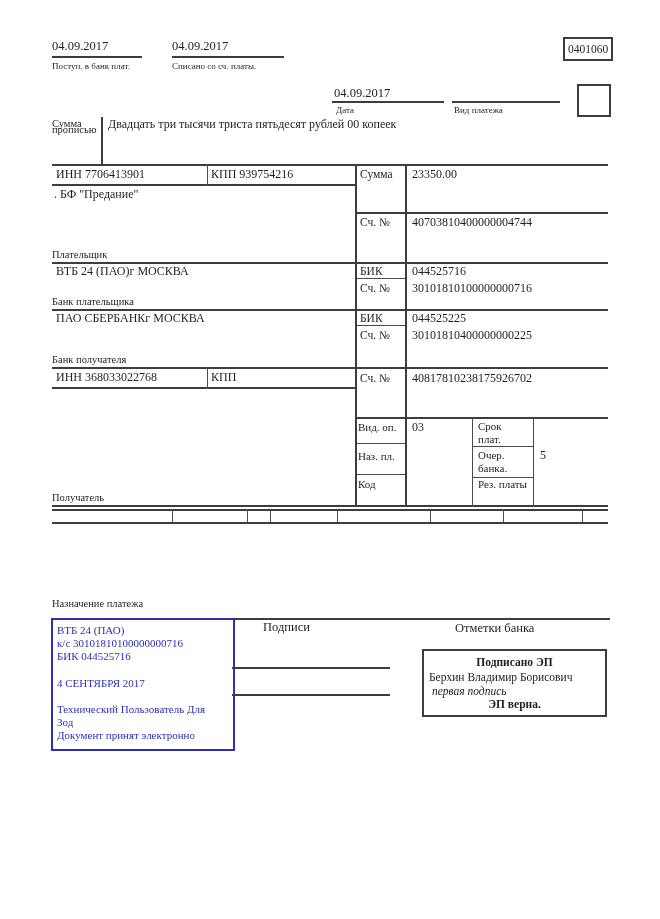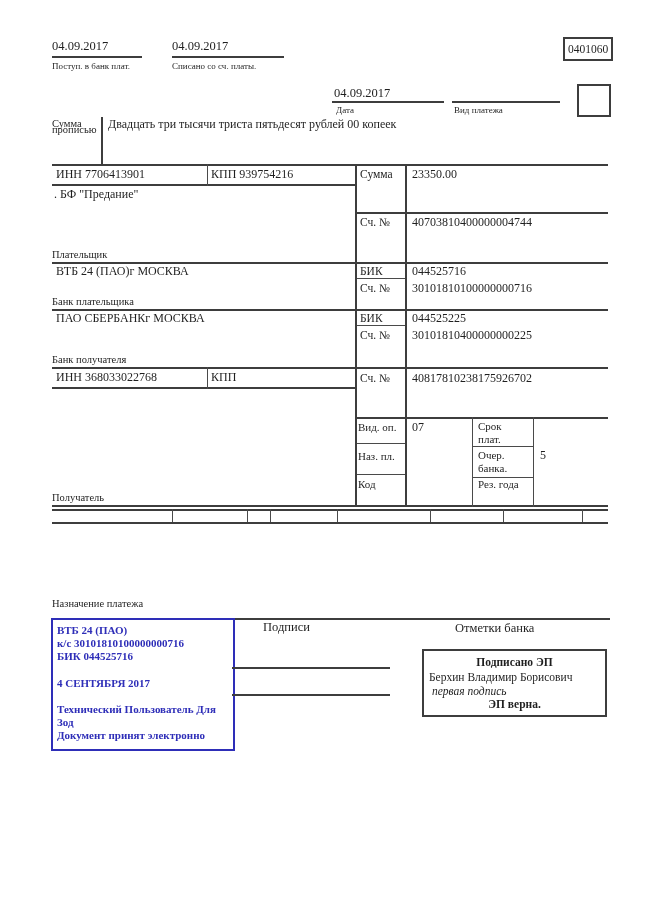--- a/index.html
+++ b/index.html
@@ -15,21 +15,21 @@
   .fs11{font-size:11px;}
   .fs115{font-size:11.5px;}
   .fs125{font-size:12.5px;}
   .title{font-family:"Liberation Sans","DejaVu Sans",sans-serif;font-weight:bold;font-size:13px;letter-spacing:.2px;}
   .hl{position:absolute;height:2px;background:#3d3d3d;}
   .hl1{position:absolute;height:1px;background:#4a4a4a;}
   .vl{position:absolute;width:2px;background:#3d3d3d;}
   .vl1{position:absolute;width:1px;background:#4a4a4a;}
   .box{position:absolute;border:2px solid #3d3d3d;background:#fff;}
   .bluebox{position:absolute;border:2px solid #2e2eb8;}
-  .blue{color:#2e2eb8;font-weight:bold;}
+  .blue{color:#2e2eb8;}
   .b{font-weight:bold;}
   .i{font-style:italic;}
   .ctr{text-align:center;}
 </style>
 </head>
 <body>
 
 <div class="page">
 
   <div class="t fs125" style="left:52px;top:39px">04.09.2017</div>
@@ -101,27 +101,27 @@
   <div class="t fs115" style="left:360px;top:329px">Сч. №</div>
   <div class="t" style="left:412px;top:329px">30101810400000000225</div>
   <div class="t fs10" style="left:52px;top:354px">Банк получателя</div>
 
   <div class="t" style="left:56px;top:371px">ИНН 368033022768</div>
   <div class="t" style="left:211px;top:371px">КПП</div>
   <div class="t fs115" style="left:360px;top:372px">Сч. №</div>
   <div class="t" style="left:412px;top:372px">40817810238175926702</div>
 
   <div class="t fs11" style="left:358px;top:421px">Вид. оп.</div>
-  <div class="t" style="left:412px;top:421px">07</div>
+  <div class="t" style="left:412px;top:421px">03</div>
   <div class="t fs11 wrap" style="left:478px;top:420px;width:46px">Срок плат.</div>
   <div class="t fs11" style="left:358px;top:450px">Наз. пл.</div>
   <div class="t fs11 wrap" style="left:478px;top:449px;width:46px">Очер. банка.</div>
   <div class="t" style="left:540px;top:449px">5</div>
   <div class="t fs11" style="left:358px;top:478px">Код</div>
-  <div class="t fs11" style="left:478px;top:478px">Рез. года</div>
+  <div class="t fs11" style="left:478px;top:478px">Рез. платы</div>
   <div class="t fs10" style="left:52px;top:492px">Получатель</div>
 
   <div class="hl" style="left:52px;top:509px;width:556px"></div>
   <div class="hl" style="left:52px;top:522px;width:556px"></div>
   <div class="vl1" style="left:172px;top:509px;height:13px"></div>
   <div class="vl1" style="left:247px;top:509px;height:13px"></div>
   <div class="vl1" style="left:270px;top:509px;height:13px"></div>
   <div class="vl1" style="left:337px;top:509px;height:13px"></div>
   <div class="vl1" style="left:430px;top:509px;height:13px"></div>
   <div class="vl1" style="left:503px;top:509px;height:13px"></div>

